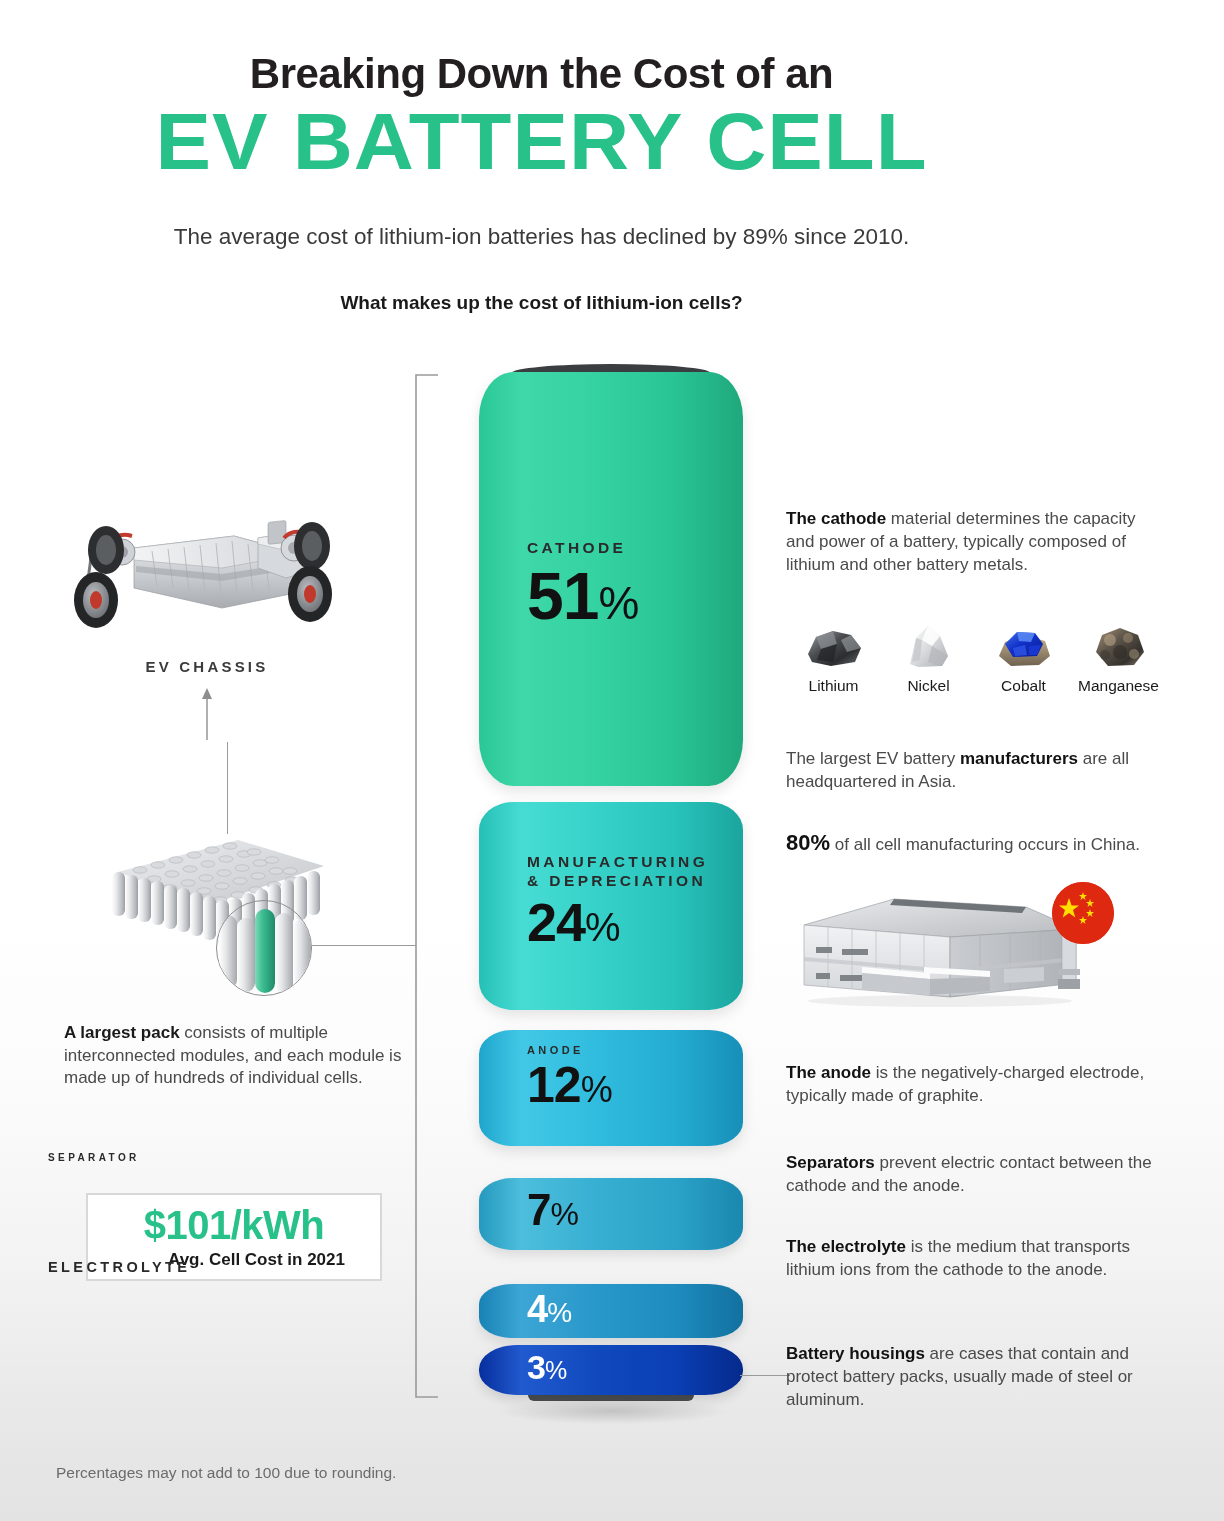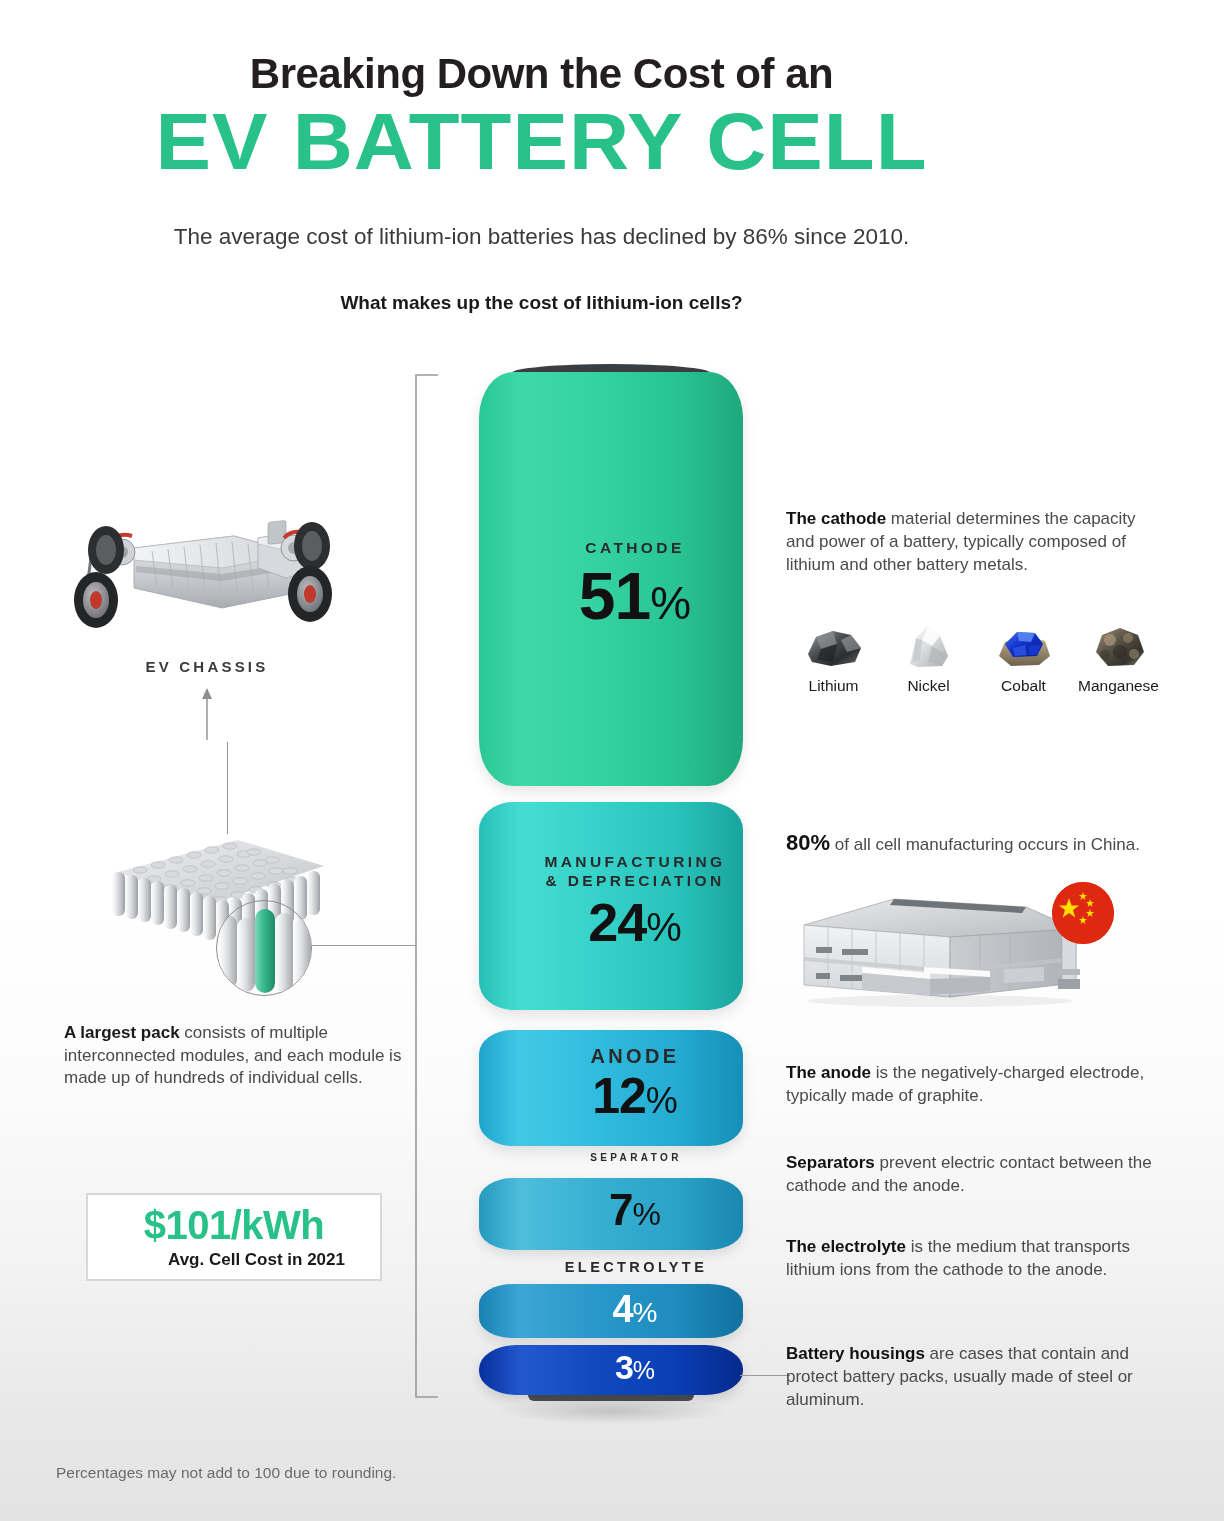--- a/index.html
+++ b/index.html
@@ -71,21 +71,21 @@
 
   
   .bracket { position: absolute; left: 414px; top: 374px; width: 24px; height: 1024px; }
 
   
   .cyl-col { position: absolute; left: 0; top: 0; width: 1224px; }
   .cyl { position: absolute; }
   .cyl-body { position: absolute; left: 0; width: 100%; }
   .cyl-text {
     position: absolute; left: 0; width: 100%;
-    text-align: center; z-index: 5; padding-left: 48px;
+    text-align: left; z-index: 5; padding-left: 48px;
   }
   .cyl-name {
     font-size: 15.5px; font-weight: 700; letter-spacing: 3.4px;
     color: #2a2a2a; line-height: 1.25;
   }
   .cyl-pct {
     font-weight: 900; color: #111111; line-height: 1;
     display: inline-block;
   }
   .cyl-pct .num { letter-spacing: -1px; }
@@ -128,21 +128,21 @@
   .leader { position: absolute; background: #9a9a9a; }
 </style>
 </head>
 <body>
 
 <div id="page">
 
   <div class="header">
     <div class="title-small">Breaking Down the Cost of an</div>
     <div class="title-big">EV BATTERY CELL</div>
-    <div class="subtitle">The average cost of lithium-ion batteries has declined by 86% since 2010.</div>
+    <div class="subtitle">The average cost of lithium-ion batteries has declined by 89% since 2010.</div>
     <div class="question">What makes up the cost of lithium-ion cells?</div>
   </div>
 
   <div class="left-col">
 
     <div class="chassis-wrap">
       <svg viewBox="0 0 290 135" width="290" height="135">
         <defs>
           <linearGradient id="gpack" x1="0" y1="0" x2="0" y2="1">
             <stop offset="0%" stop-color="#e9eaec"></stop>
@@ -362,21 +362,21 @@
           <span class="num">24</span><span class="sym" style="font-size:40px;">%</span>
         </div>
       </div>
     </div>
 
     <div class="cyl" style="left:479px; top:1030px; width:264px; height:116px;">
       <div class="cyl-body" style="top:0; height:116px; border-radius:34px/24px;
                   background:linear-gradient(to right,#1FA5CC 0%,#42C8E6 16%,#30BCDE 45%,#24ACD2 74%,#178FB8 100%);
                   box-shadow:0 6px 14px rgba(0,0,0,0.10);"></div>
       <div class="cyl-text" style="top:14px;">
-        <div class="cyl-name" style="font-size:20px;">ANODE</div>
+        <div class="cyl-name" style="font-size:11px;">ANODE</div>
         <div class="cyl-pct" style="font-size:50px; margin-top:2px;">
           <span class="num">12</span><span class="sym" style="font-size:36px;">%</span>
         </div>
       </div>
     </div>
 
     <div class="cyl-text" style="top:1152px;">
       <div class="cyl-name" style="font-size:10px;">SEPARATOR</div>
     </div>
 
@@ -507,20 +507,23 @@
           <circle cx="40" cy="16" r="5" fill="#9c8a70" opacity="0.55"></circle>
           <circle cx="32" cy="30" r="7" fill="#2e2a25" opacity="0.55"></circle>
           <circle cx="46" cy="32" r="5" fill="#a8977e" opacity="0.5"></circle>
           <circle cx="17" cy="33" r="5" fill="#3a352e" opacity="0.5"></circle>
         </svg>
       </div>
       <div class="mineral-name">Manganese</div>
     </div>
   </div>
 
+  <div class="rt" style="left:786px; top:748px;">
+    <span>The largest EV battery </span><b>manufacturers</b><span> are all headquartered in Asia.</span>
+  </div>
 
   <div class="rt" style="left:786px; top:828px;">
     <span class="big-pct">80%</span><span> of all cell manufacturing occurs in China.</span>
   </div>
 
   <div class="factory">
     <svg viewBox="0 0 330 125" width="330" height="125">
       <defs>
         <linearGradient id="fwall" x1="0" y1="0" x2="0" y2="1">
           <stop offset="0%" stop-color="#f1f2f4"></stop>

